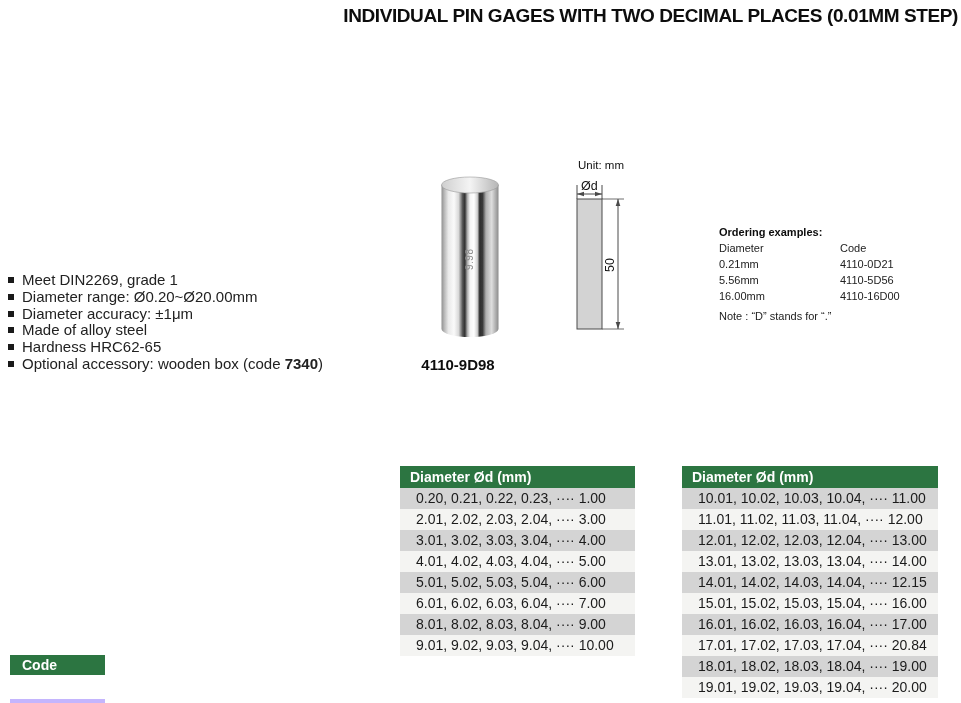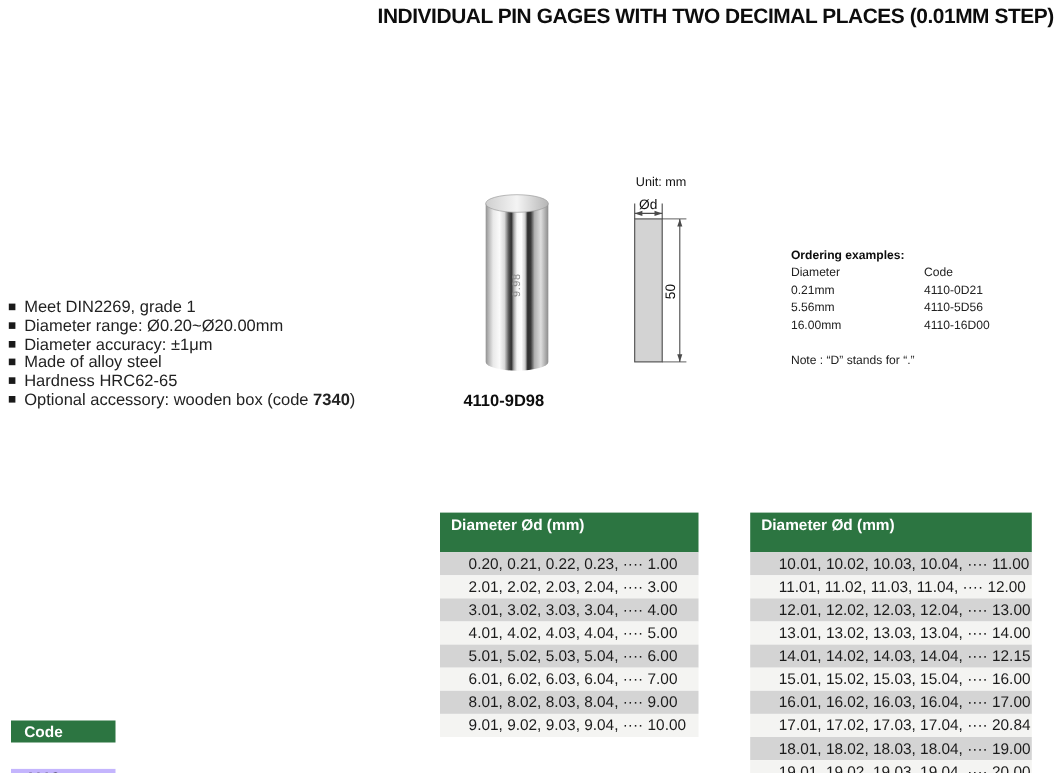--- a/index.html
+++ b/index.html
@@ -28,31 +28,31 @@
   .pin-label {
     position:absolute; left:409px; top:356px; width:98px; text-align:center;
     font-size:15px; font-weight:bold; color:#0d0d0d; white-space:nowrap;
   }
   
   .drawing-svg { position:absolute; left:563px; top:156px; }
   
   .ordering { position:absolute; left:719px; top:224px; font-size:11px; line-height:16px; color:#222; }
   .ordering .head { font-weight:bold; color:#0d0d0d; }
   .ord-row { display:grid; grid-template-columns:93px auto;gap:28px; }
-  .ordering .note { margin-top:16px; }
+  .ordering .note { margin-top:4px; }
   
   .gtable { position:absolute; top:466px; }
   .gtable.t1 { left:400px; width:235px; }
   .gtable.t2 { left:682px; width:256px; }
   .gtable .thead {
     background:#2c7541; color:#ffffff; font-weight:bold; font-size:14px;
-    height:36px; line-height:22px; padding-left:10px; white-space:nowrap;
+    height:22px; line-height:22px; padding-left:10px; white-space:nowrap;
   }
   .gtable .trow {
-    height:21px; line-height:21px; font-size:14px; padding-left:26px;
+    height:21px; line-height:21px; font-size:14px; padding-left:16px;
     white-space:nowrap; color:#1b1b1b;
   }
   .gtable .trow:nth-child(even) { background:#d4d4d4; }
   .gtable .trow:nth-child(odd)  { background:#f4f4f2; }
   
   .codeblock { position:absolute; left:10px; top:655px; width:95px; }
   .codeblock .chead {
     background:#2c7541; color:#ffffff; font-weight:bold; font-size:14px;
     height:20px; line-height:20px; padding-left:12px;
   }

